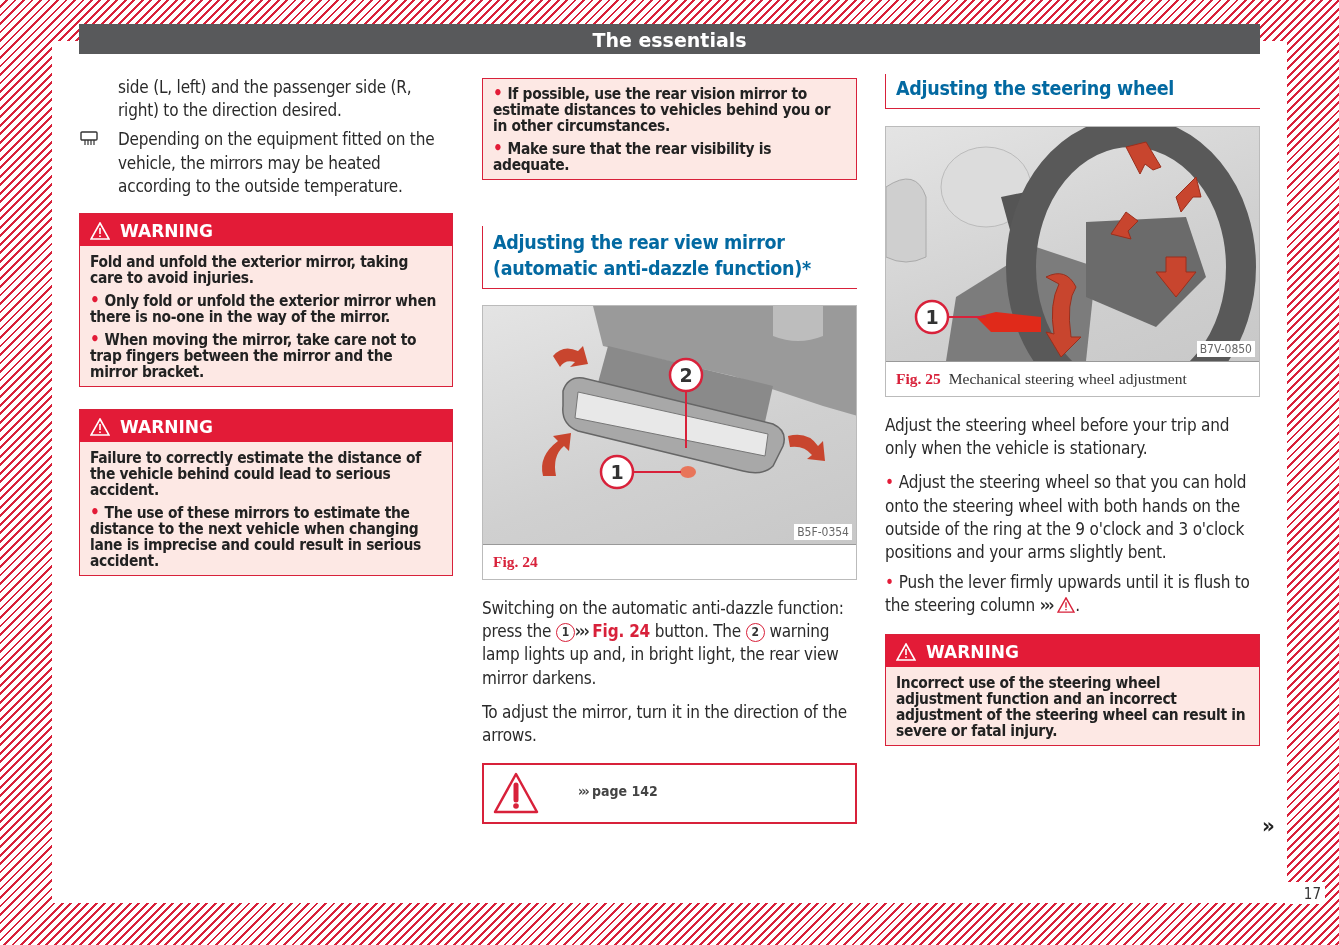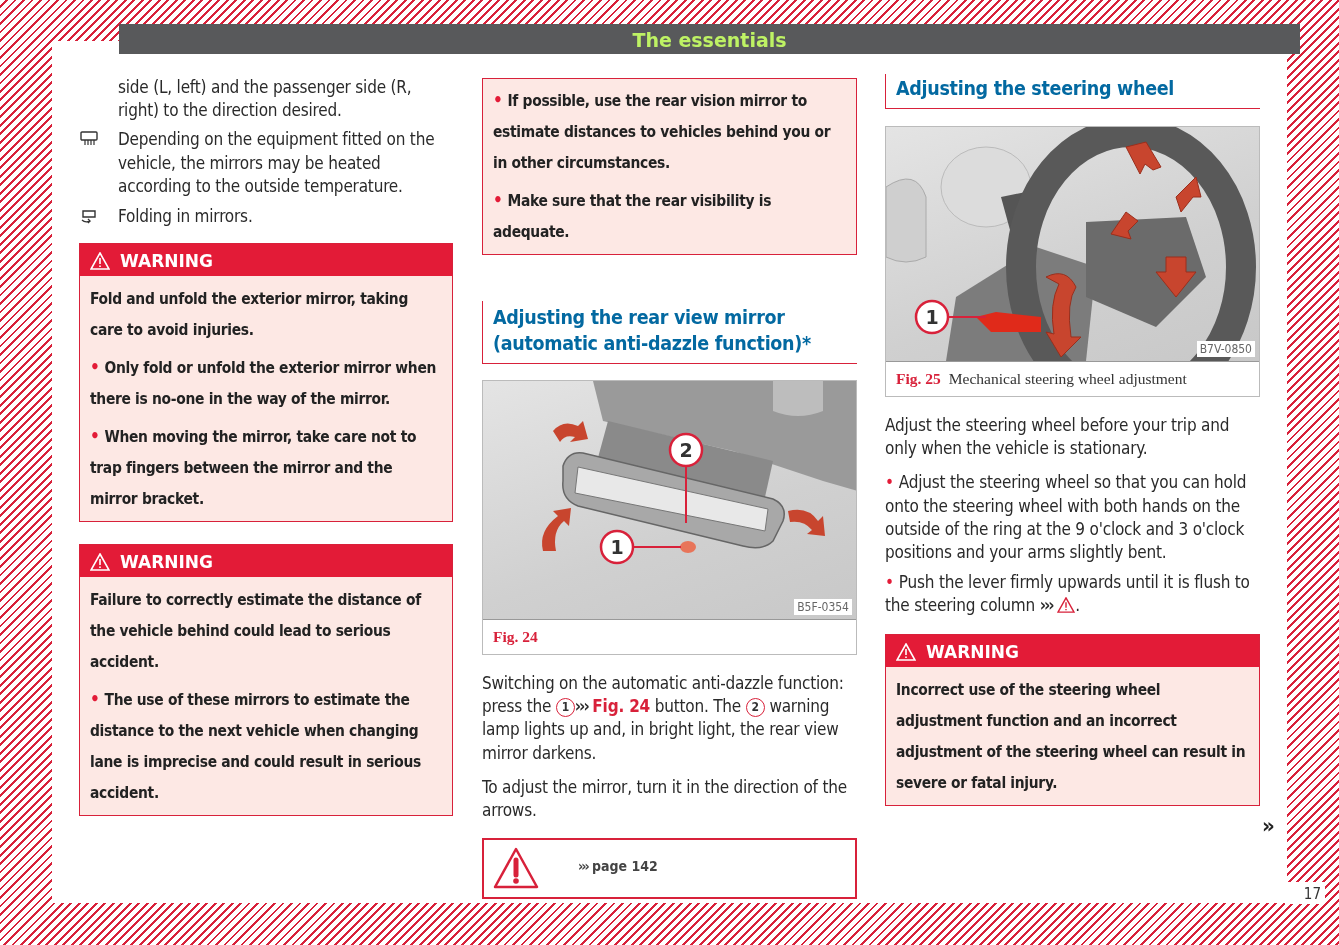--- a/index.html
+++ b/index.html
@@ -1,36 +1,36 @@
 <!DOCTYPE html>
 <html><head>
 <meta charset="utf-8">
 <style>
   html,body{margin:0;padding:0;}
   body{width:1339px;height:945px;position:relative;overflow:hidden;
     background: repeating-linear-gradient(135deg,#ffffff 0px,#ffffff 4px,#d8213a 4px,#d8213a 6px);
     font-family:"DejaVu Sans Condensed","DejaVu Sans",sans-serif;color:#222;}
   .page{position:absolute;left:52px;top:41px;width:1235px;height:862px;background:#fff;}
-  .header{position:absolute;left:79px;top:24px;width:1181px;height:30px;background:#58595b;color:#bef264;
-    font-family:"DejaVu Sans",sans-serif;font-weight:bold;font-size:19px;text-align:center;line-height:32px;margin-left:40px;}
+  .header{position:absolute;left:79px;top:24px;width:1181px;height:30px;background:#58595b;color:#ffffff;
+    font-family:"DejaVu Sans",sans-serif;font-weight:bold;font-size:19px;text-align:center;line-height:32px;}
   .col{position:absolute;top:70px;}
   .c1{left:79px;width:374px;}
   .c2{left:482px;width:375px;}
   .c3{left:885px;width:375px;}
   .body-text{font-size:17px;line-height:23.2px;color:#2a2a2a;letter-spacing:-0.2px;}
   .icon-row{position:relative;padding-left:39px;margin-bottom:7px;}
   .icon-row .ic{position:absolute;left:0;top:2px;width:22px;height:18px;}
   .xref-box{border:2px solid #d8213a;height:56px;position:relative;box-sizing:border-box;}
   .xref-box .ic{position:absolute;left:9px;top:9px;}
   .xref-box .ref{position:absolute;left:94px;top:18px;font-weight:bold;font-size:14px;color:#444;}
   .warn{border:1.5px solid #d8213a;background:#fde8e4;box-sizing:border-box;}
   .warn-head{background:#e31b37;color:#fff;font-weight:bold;font-size:17px;height:32px;line-height:34px;padding-left:10px;
     font-family:"DejaVu Sans",sans-serif;}
   .warn-head svg{vertical-align:-3px;margin-right:10px;}
-  .warn-body{padding:8px 10px 6px 10px;font-weight:bold;font-size:15.4px;line-height:31px;color:#222;letter-spacing:-0.3px;}
+  .warn-body{padding:8px 10px 6px 10px;font-weight:bold;font-size:15.4px;line-height:16px;color:#222;letter-spacing:-0.3px;}
   .warn-body p{margin:0 0 6px 0;}
   .bullet{color:#e31b37;font-size:17px;margin-right:5px;}
   .section-title{border-left:1.5px solid #d8213a;border-bottom:1.5px solid #d8213a;padding:4px 0 6px 10px;
     font-weight:bold;font-size:19.5px;line-height:26px;color:#0369a1;letter-spacing:-0.3px;}
   .fig{border:1.5px solid #bbb;box-sizing:border-box;}
   .fig-img{background:linear-gradient(160deg,#e4e4e4,#d0d0d0 60%,#c8c8c8);position:relative;overflow:hidden;border-bottom:1.5px solid #999;}
   .fig-code{position:absolute;right:4px;bottom:4px;font-size:12px;background:#fff;color:#666;padding:1px 3px;}
   .fig-cap{padding:6px 10px 6px 10px;font-size:15.5px;line-height:22px;color:#333;font-family:Liberation Serif, serif;}
   .fig-cap .num{color:#d8213a;font-weight:bold;margin-right:8px;}
   .red{color:#d8213a;font-weight:bold;}
@@ -52,27 +52,20 @@
 
 <div class="col c1">
   <div class="body-text" style="padding-left:39px;margin-top:6px;margin-bottom:6px;">side (L, left) and the passenger side (R, right) to the direction desired.</div>
 
   <div class="body-text icon-row">
     <svg class="ic" viewBox="0 0 22 18">
       <rect x="2" y="2" width="16" height="8" rx="1" fill="none" stroke="#333" stroke-width="1.4"></rect>
       <path d="M6 10 v5 M9 10 v5 M12 10 v5 M15 10 v5" stroke="#333" stroke-width="1.2"></path>
     </svg>
     <span>Depending on the equipment fitted on the vehicle, the mirrors may be heated according to the outside temperature.</span>
-  </div>
-  <div class="body-text icon-row">
-    <svg class="ic" viewBox="0 0 22 18">
-      <path d="M4 4 h12 v6 h-12 z" fill="none" stroke="#333" stroke-width="1.4"></path>
-      <path d="M3 13 q3 3 8 1 l-2 -2 M11 14 l-2 2" fill="none" stroke="#333" stroke-width="1.3"></path>
-    </svg>
-    <span>Folding in mirrors.</span>
   </div>
 
 
   <div class="warn" style="margin-top:15px;">
     <div class="warn-head">
       <svg width="20" height="18" viewBox="0 0 20 18">
           <path d="M10 1 L19 17 H1 Z" fill="none" stroke="#fff" stroke-width="1.6"></path>
           <path d="M10 6 v6 M10 13.5 v1.5" stroke="#fff" stroke-width="1.6"></path>
         </svg><span>WARNING</span>
     </div>

